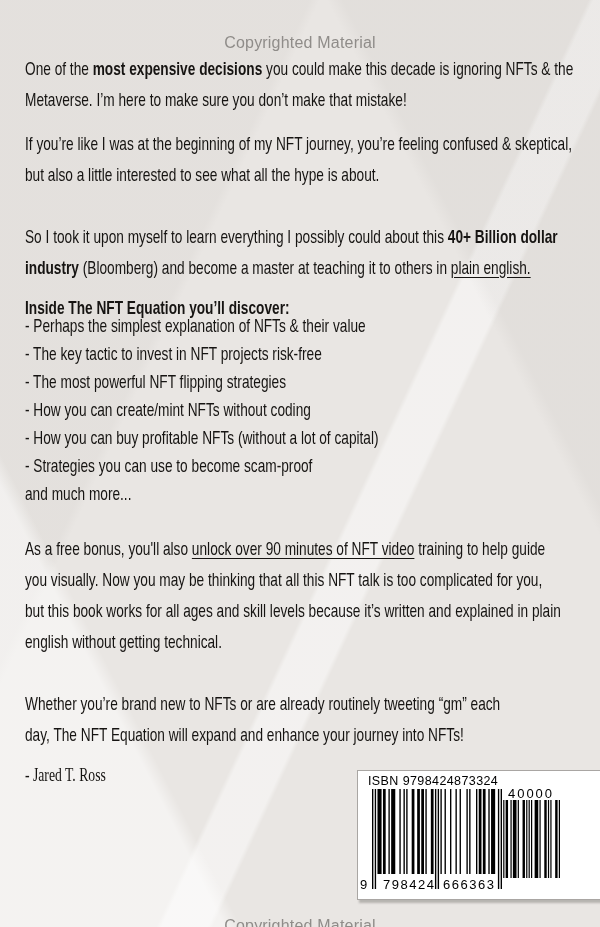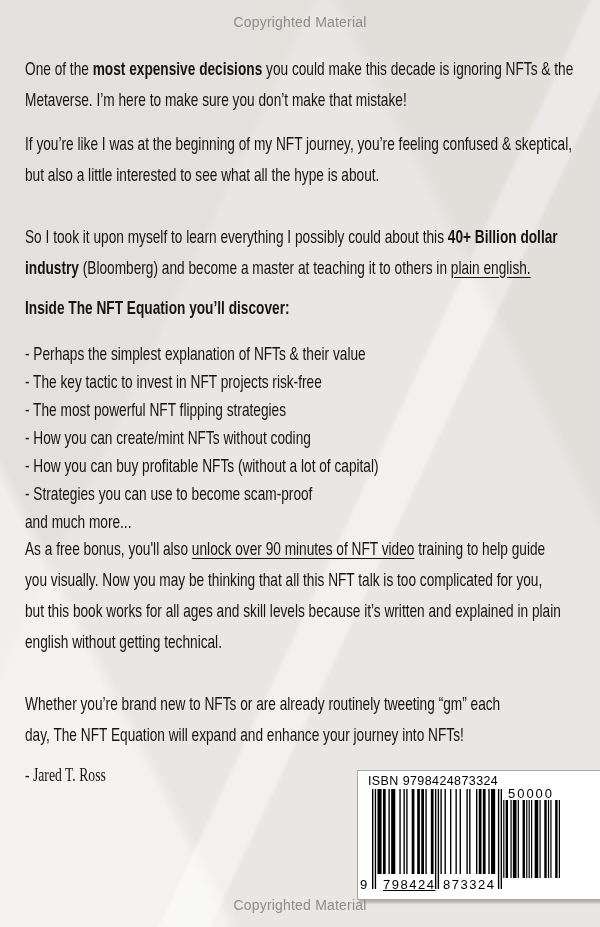--- a/index.html
+++ b/index.html
@@ -8,46 +8,46 @@
     font-family:"Liberation Sans","DejaVu Sans",sans-serif;
     background:
       linear-gradient(63deg, rgba(255,255,255,.50) 0 21%, rgba(255,255,255,0) 22.5%),
       linear-gradient(243deg, rgba(100,92,84,.05) 0 24%, rgba(100,92,84,0) 25.5%),
       linear-gradient(115deg, rgba(255,255,255,0) 57%, rgba(255,255,255,.45) 57.5% 62%, rgba(255,255,255,0) 62.5%),
       linear-gradient(115deg, rgba(96,88,80,.04) 0 30%, rgba(96,88,80,0) 31%),
       #e9e6e3;
   }
   .copyright{
     position:absolute;left:0;width:600px;text-align:center;
-    font-size:14px;color:#8f8c89;letter-spacing:.2px;z-index:5;
+    font-size:16px;color:#8f8c89;letter-spacing:.2px;z-index:5;margin-top:20px;
   }
   .copyright.top{top:14px;}
   .copyright.bottom{top:897px;}
   #cover-text .blk{position:absolute;left:25px;color:#161412;}
   .tline{
     white-space:nowrap;font-size:19px;line-height:31px;
     transform:scaleX(.72);transform-origin:0 50%;
   }
   .type-list .tline{line-height:28px;}
   .tline .b{font-weight:700;}
   .tline .u{text-decoration:underline;text-underline-offset:3px;}
   .blk-p1{top:53px;} .blk-p2{top:128px;} .blk-p3{top:221px;}
-  .blk-heading{top:292px;text-align:right;} .blk-bullets{top:340px;}
+  .blk-heading{top:292px;text-align:right;} .blk-bullets{top:312px;}
   .blk-p4{top:533px;} .blk-p5{top:688px;} .blk-signature{top:759px;font-family:Liberation Serif, serif;}
   .barcode-box{
     position:absolute;left:357px;top:770px;width:251px;height:130px;
     background:#fff;border:1px solid #a9a6a3;box-sizing:border-box;
     box-shadow:2px 3px 2px rgba(90,85,80,.35);z-index:2;
   }
   .isbn-label{position:absolute;left:10px;top:3px;font-size:12.5px;color:#000;letter-spacing:.4px;white-space:nowrap;}
   .bars-main{position:absolute;left:14px;top:18px;}
   .bars-addon{position:absolute;left:144px;top:29px;}
   .ean-digit{position:absolute;font-size:13px;color:#000;top:106px;white-space:nowrap;}
   .ean-lead{left:2px;}
-  .ean-g1{left:25px;letter-spacing:1.5px;text-decoration:underline;}
+  .ean-g1{left:25px;letter-spacing:1.5px;}
   .ean-g2{left:85px;letter-spacing:1.5px;}
   .addon-label{position:absolute;left:144px;top:15px;width:58px;text-align:center;font-size:13px;letter-spacing:2px;color:#000;}
 </style>
 </head>
 <body>
 
 <div class="copyright top">Copyrighted Material</div>
 
 <div id="cover-text">
     <div class="blk blk-p1 type-paragraph">
@@ -116,37 +116,37 @@
       <rect x="94.42" y="0" width="1.37" height="85" fill="#000"></rect>
       <rect x="97.16" y="0" width="1.37" height="85" fill="#000"></rect>
       <rect x="104.00" y="0" width="1.37" height="85" fill="#000"></rect>
       <rect x="106.74" y="0" width="2.74" height="85" fill="#000"></rect>
       <rect x="110.84" y="0" width="2.74" height="85" fill="#000"></rect>
       <rect x="116.32" y="0" width="1.37" height="85" fill="#000"></rect>
       <rect x="119.05" y="0" width="4.11" height="85" fill="#000"></rect>
       <rect x="125.89" y="0" width="1.37" height="100" fill="#000"></rect>
       <rect x="128.63" y="0" width="1.37" height="100" fill="#000"></rect>
     </svg>
-  <div class="addon-label">50000</div>
+  <div class="addon-label">40000</div>
   <svg class="bars-addon" width="58" height="78" id="svg-addon">
       <rect x="1.21" y="0" width="1.21" height="78" fill="#000"></rect>
       <rect x="3.63" y="0" width="2.42" height="78" fill="#000"></rect>
       <rect x="8.46" y="0" width="1.21" height="78" fill="#000"></rect>
       <rect x="10.88" y="0" width="3.63" height="78" fill="#000"></rect>
       <rect x="15.71" y="0" width="1.21" height="78" fill="#000"></rect>
       <rect x="20.54" y="0" width="2.42" height="78" fill="#000"></rect>
       <rect x="24.17" y="0" width="1.21" height="78" fill="#000"></rect>
       <rect x="26.58" y="0" width="1.21" height="78" fill="#000"></rect>
       <rect x="29.00" y="0" width="1.21" height="78" fill="#000"></rect>
       <rect x="32.63" y="0" width="3.63" height="78" fill="#000"></rect>
       <rect x="37.46" y="0" width="1.21" height="78" fill="#000"></rect>
       <rect x="42.29" y="0" width="2.42" height="78" fill="#000"></rect>
       <rect x="45.92" y="0" width="1.21" height="78" fill="#000"></rect>
       <rect x="48.33" y="0" width="1.21" height="78" fill="#000"></rect>
       <rect x="53.17" y="0" width="2.42" height="78" fill="#000"></rect>
       <rect x="56.79" y="0" width="1.21" height="78" fill="#000"></rect>
     </svg>
   <div class="ean-digit ean-lead">9</div>
   <div class="ean-digit ean-g1">798424</div>
-  <div class="ean-digit ean-g2">873324</div>
+  <div class="ean-digit ean-g2">666363</div>
 </div>
 
 <div class="copyright bottom">Copyrighted Material</div>
 
 </body></html>

